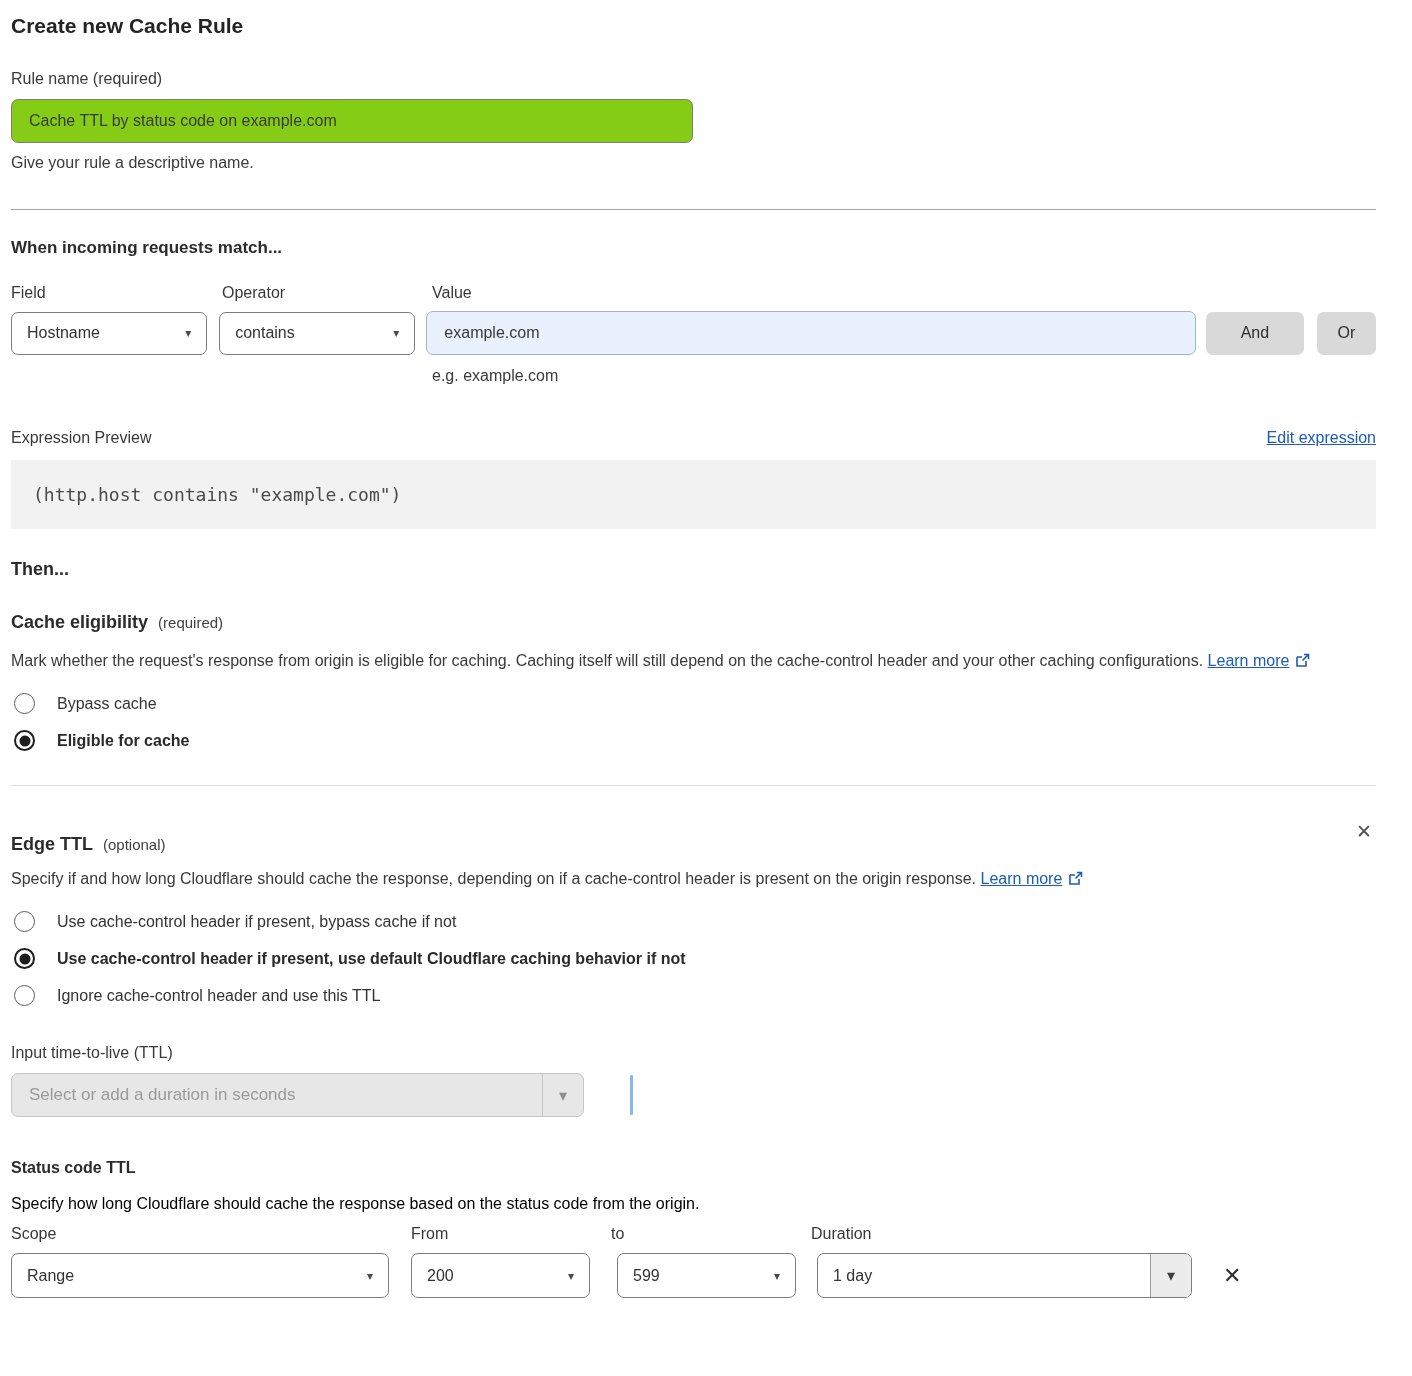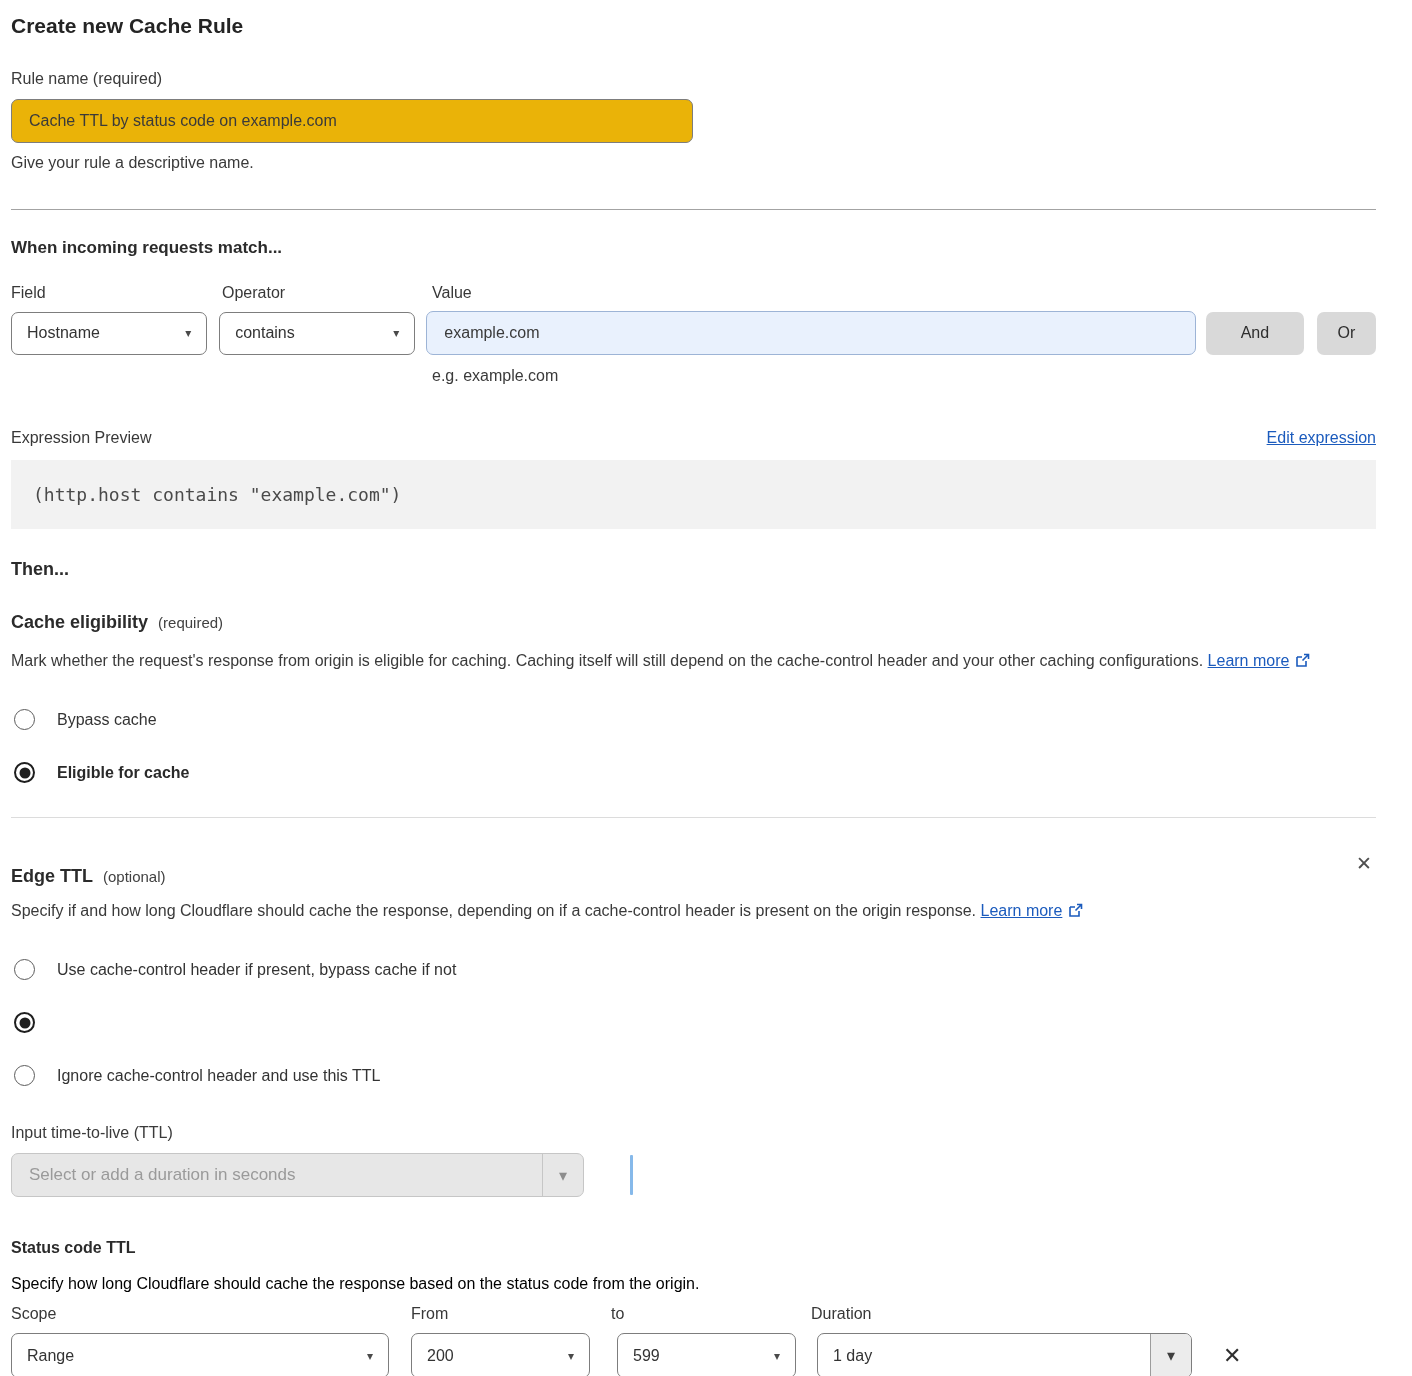--- a/index.html
+++ b/index.html
@@ -22,21 +22,21 @@
   .field-label { font-size: 16px; color: #3a3a3a; margin-bottom: 11px; }
   .helper-text { font-size: 16px; color: #3a3a3a; margin-top: 11px; }
 
   .text-input {
     height: 44px;
     border: 1px solid #7d7d7d;
     border-radius: 7px;
     padding: 0 17px;
     font-size: 16px;
     color: #3a3a3a;
-    background: #eab308;
+    background: #84cc16;
     display: flex;
     align-items: center;
   }
   .rule-name-input { width: 682px; }
 
   .divider { border: none; border-top: 1px solid #a3a3a3; margin-top: 37px; }
   .divider.light { border-top-color: #dcdcdc; margin-top: 34px; }
 
   .section-heading {
     font-size: 17px;
@@ -120,21 +120,21 @@
     color: #3a3a3a;
     max-width: 1340px;
   }
 
   .ext-link-icon { display: inline-block; vertical-align: -2px; margin-left: 6px; }
 
   
   .radio-row {
     display: flex;
     align-items: center;
-    margin-top: 32px;
+    margin-top: 16px;
     padding-left: 3px;
     cursor: pointer;
   }
   .radio-circle {
     width: 21px; height: 21px;
     border-radius: 50%;
     border: 1.5px solid #5c5c5c;
     margin-right: 22px;
     flex: none;
     position: relative;
@@ -325,20 +325,21 @@
           <path d="M9 1.5 h4.5 v4.5 M13.2 1.8 L7.5 7.5" fill="none" stroke="#1b5bbd" stroke-width="1.6"></path>
         </svg></span>
   </div>
 
   <div class="radio-row">
     <span class="radio-circle"></span>
     <span class="radio-label">Use cache-control header if present, bypass cache if not</span>
   </div>
   <div class="radio-row">
     <span class="radio-circle checked"></span>
+    <span class="radio-label bold">Use cache-control header if present, use default Cloudflare caching behavior if not</span>
   </div>
   <div class="radio-row">
     <span class="radio-circle"></span>
     <span class="radio-label">Ignore cache-control header and use this TTL</span>
   </div>
 
   <div class="field-label ttl-input-label">Input time-to-live (TTL)</div>
   <div class="combo-wrap">
     <div class="combo-disabled">
       <span class="combo-text">Select or add a duration in seconds</span>

